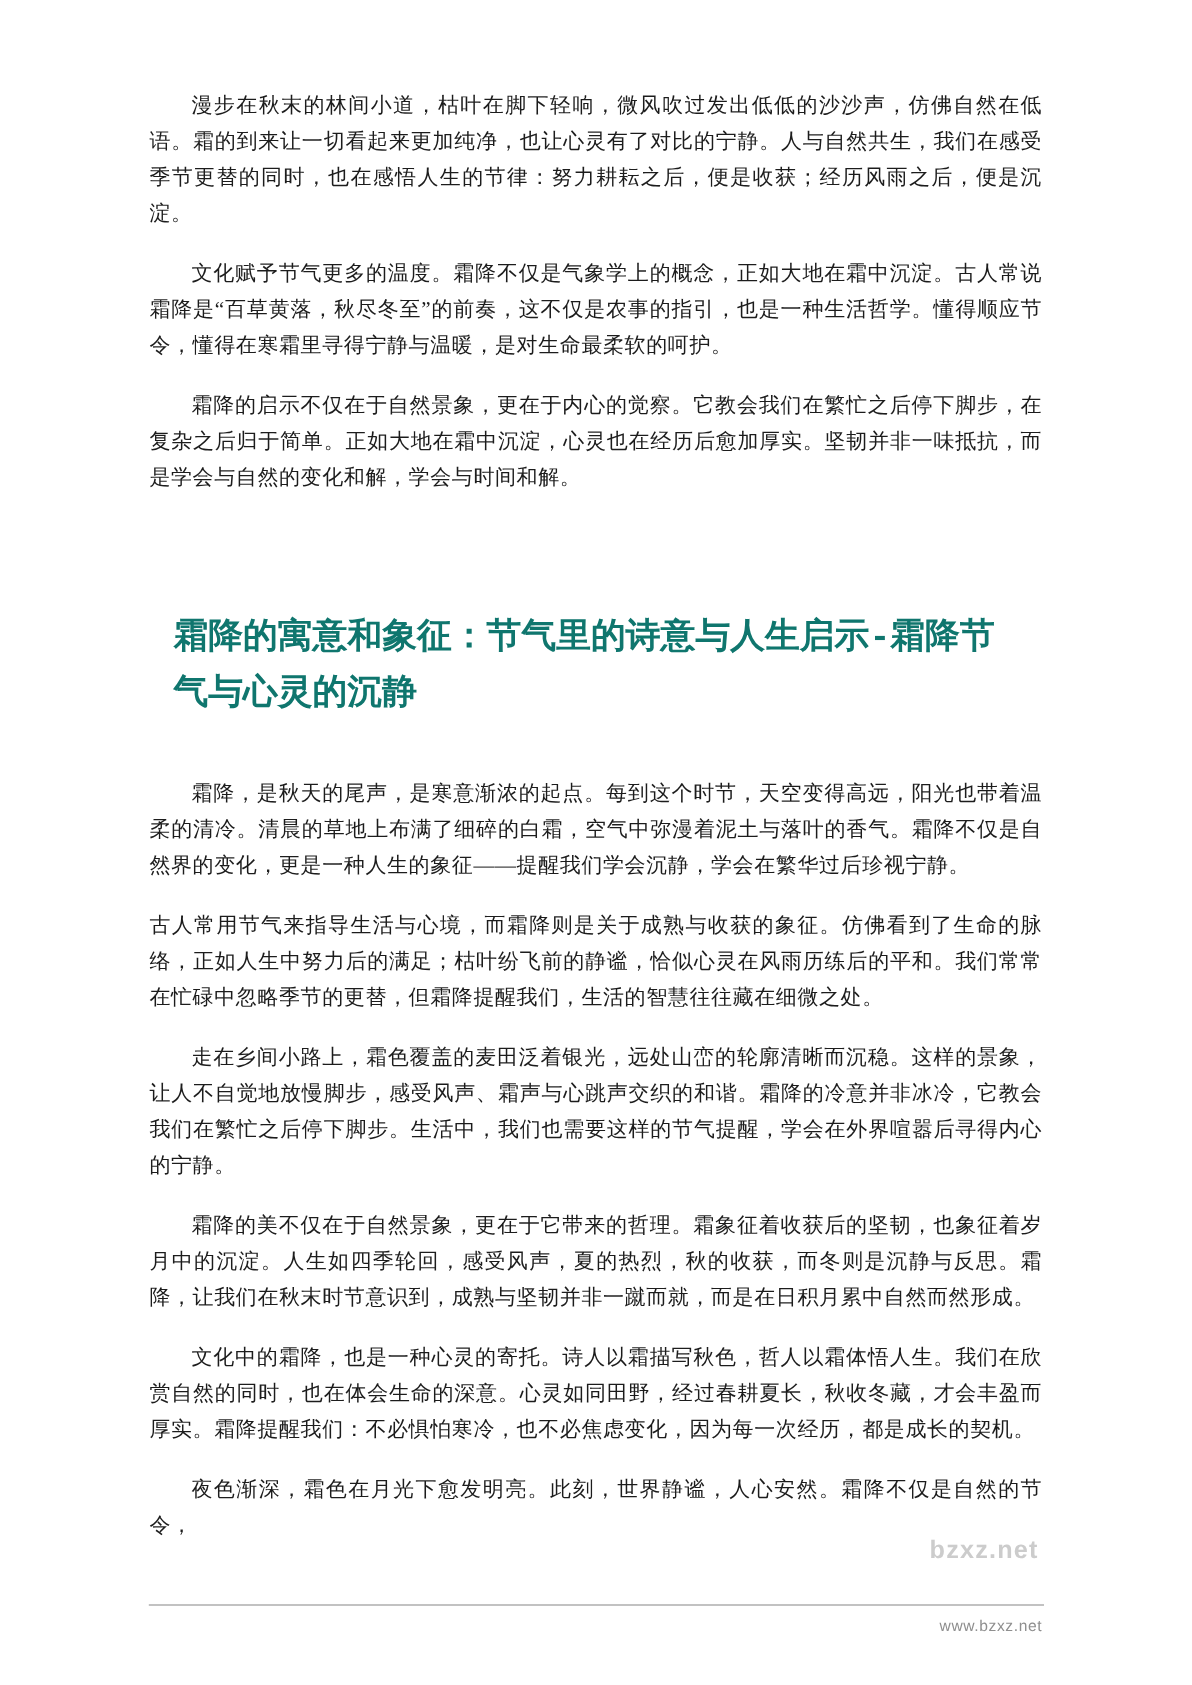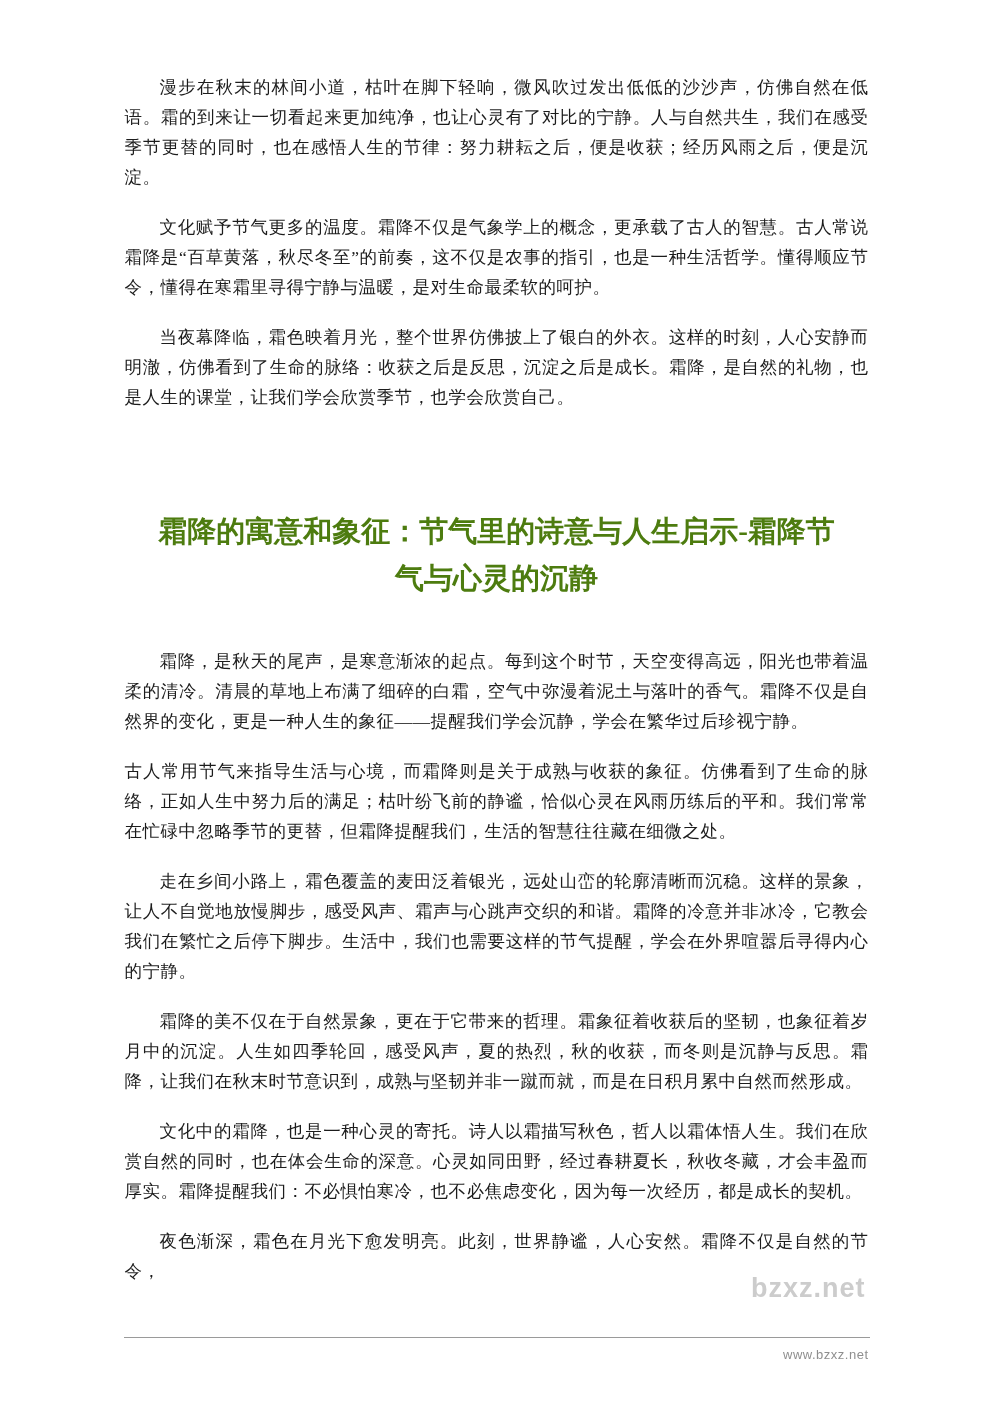--- a/index.html
+++ b/index.html
@@ -30,29 +30,30 @@
     letter-spacing: 0.5px;
   }
   p.para.no-indent {
     text-indent: 0;
   }
   h1.article-title {
     margin: 96px 20px 44px 20px;
     font-size: 29px;
     line-height: 47px;
     font-weight: bold;
-    text-align: center;
-    color: #4d7c0f;
+    text-align: left;
+    color: #0f766e;
+    font-family: Liberation Mono, monospace;
   }
   .watermark {
     position: absolute;
     right: 76px;
     bottom: 100px;
     font-family: "Liberation Sans", "DejaVu Sans", sans-serif;
-    font-size: 27px;
+    font-size: 21px;
     font-weight: bold;
     color: #cccccc;
     letter-spacing: 1px;
     user-select: none;
   }
   .footer-divider {
     position: absolute;
     left: 72px;
     right: 72px;
     bottom: 66px;
@@ -70,22 +71,22 @@
     text-align: right;
   }
 </style>
 </head>
 <body>
 
 <div class="page">
   <div class="content">
 
     <p class="para">漫步在秋末的林间小道，枯叶在脚下轻响，微风吹过发出低低的沙沙声，仿佛自然在低语。霜的到来让一切看起来更加纯净，也让心灵有了对比的宁静。人与自然共生，我们在感受季节更替的同时，也在感悟人生的节律：努力耕耘之后，便是收获；经历风雨之后，便是沉淀。</p>
-    <p class="para">文化赋予节气更多的温度。霜降不仅是气象学上的概念，更承载了古人的智慧。古人常说霜降是“百草黄落，秋尽冬至”的前奏，这不仅是农事的指引，也是一种生活哲学。懂得顺应节令，懂得在寒霜里寻得宁静与温暖，是对生命最柔软的呵护。</p>
-    <p class="para">当夜幕降临，霜色映着月光，整个世界仿佛披上了银白的外衣。这样的时刻，人心安静而明澈，仿佛看到了生命的脉络：收获之后是反思，沉淀之后是成长。霜降，是自然的礼物，也是人生的课堂，让我们学会欣赏季节，也学会欣赏自己。</p>
+    <p class="para">文化赋予节气更多的温度。霜降不仅是气象学上的概念，正如大地在霜中沉淀。古人常说霜降是“百草黄落，秋尽冬至”的前奏，这不仅是农事的指引，也是一种生活哲学。懂得顺应节令，懂得在寒霜里寻得宁静与温暖，是对生命最柔软的呵护。</p>
+    <p class="para">霜降的启示不仅在于自然景象，更在于内心的觉察。它教会我们在繁忙之后停下脚步，在复杂之后归于简单。正如大地在霜中沉淀，心灵也在经历后愈加厚实。坚韧并非一味抵抗，而是学会与自然的变化和解，学会与时间和解。</p>
 
     <h1 class="article-title">霜降的寓意和象征：节气里的诗意与人生启示-霜降节气与心灵的沉静</h1>
 
     <p class="para">霜降，是秋天的尾声，是寒意渐浓的起点。每到这个时节，天空变得高远，阳光也带着温柔的清冷。清晨的草地上布满了细碎的白霜，空气中弥漫着泥土与落叶的香气。霜降不仅是自然界的变化，更是一种人生的象征——提醒我们学会沉静，学会在繁华过后珍视宁静。</p>
     <p class="para no-indent">古人常用节气来指导生活与心境，而霜降则是关于成熟与收获的象征。仿佛看到了生命的脉络，正如人生中努力后的满足；枯叶纷飞前的静谧，恰似心灵在风雨历练后的平和。我们常常在忙碌中忽略季节的更替，但霜降提醒我们，生活的智慧往往藏在细微之处。</p>
     <p class="para">走在乡间小路上，霜色覆盖的麦田泛着银光，远处山峦的轮廓清晰而沉稳。这样的景象，让人不自觉地放慢脚步，感受风声、霜声与心跳声交织的和谐。霜降的冷意并非冰冷，它教会我们在繁忙之后停下脚步。生活中，我们也需要这样的节气提醒，学会在外界喧嚣后寻得内心的宁静。</p>
     <p class="para">霜降的美不仅在于自然景象，更在于它带来的哲理。霜象征着收获后的坚韧，也象征着岁月中的沉淀。人生如四季轮回，感受风声，夏的热烈，秋的收获，而冬则是沉静与反思。霜降，让我们在秋末时节意识到，成熟与坚韧并非一蹴而就，而是在日积月累中自然而然形成。</p>
     <p class="para">文化中的霜降，也是一种心灵的寄托。诗人以霜描写秋色，哲人以霜体悟人生。我们在欣赏自然的同时，也在体会生命的深意。心灵如同田野，经过春耕夏长，秋收冬藏，才会丰盈而厚实。霜降提醒我们：不必惧怕寒冷，也不必焦虑变化，因为每一次经历，都是成长的契机。</p>
     <p class="para">夜色渐深，霜色在月光下愈发明亮。此刻，世界静谧，人心安然。霜降不仅是自然的节令，</p>
 

